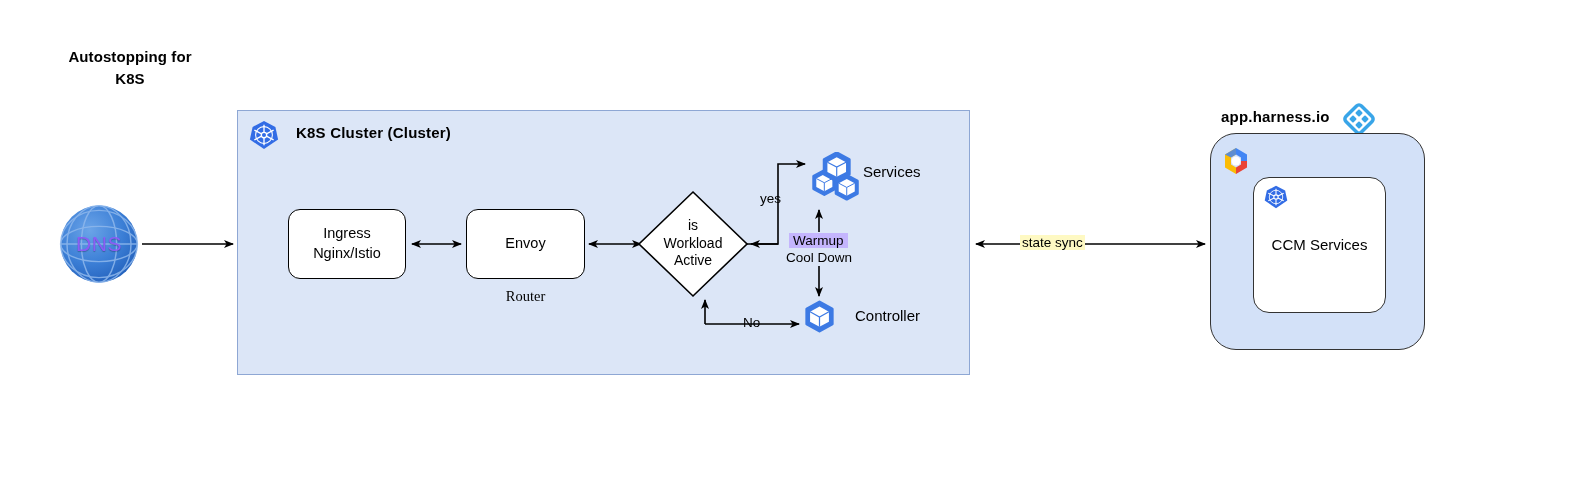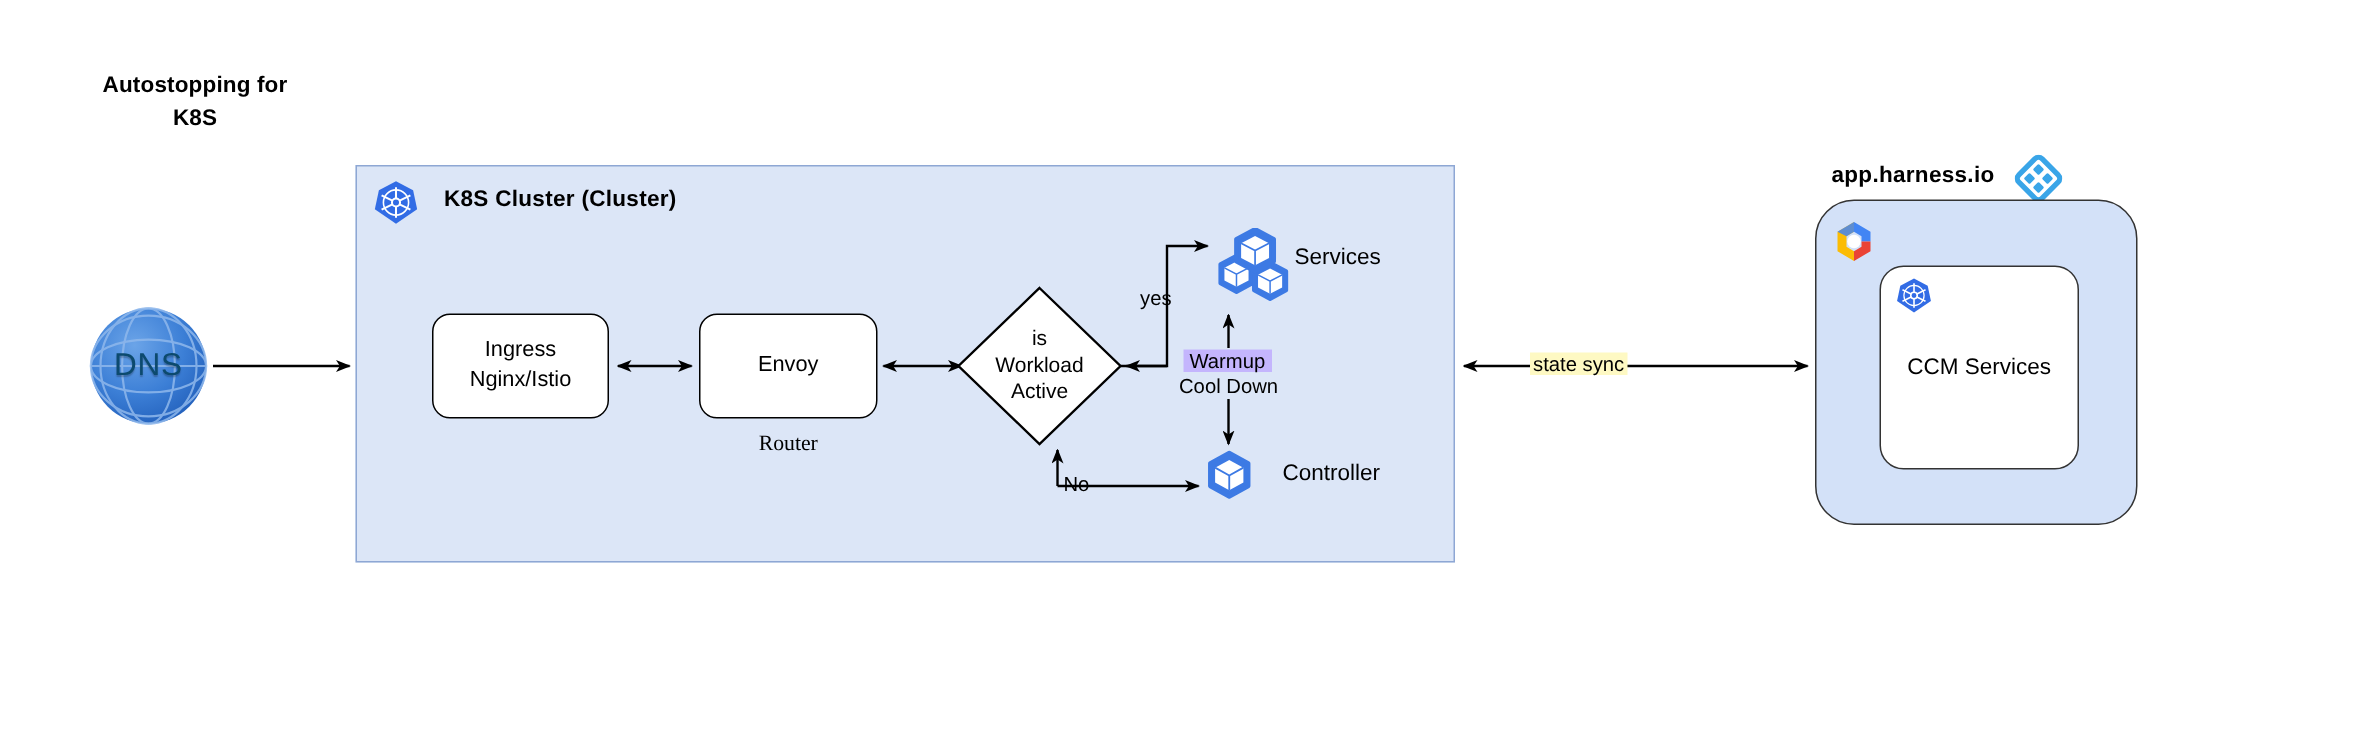--- a/index.html
+++ b/index.html
@@ -80,21 +80,21 @@
     height: 80px;
   }
   .dns-label {
     position: absolute;
     left: 0; top: 0;
     width: 80px;
     height: 80px;
     display: flex;
     align-items: center;
     justify-content: center;
-    color: #0c4a6e;
+    color: #8b5cf6;
     font-size: 21px;
     font-weight: normal;
     letter-spacing: 0.5px;
     text-shadow: 0 1px 1px rgba(0,0,0,0.25);
   }
 
   
   .proc-box {
     position: absolute;
     background: #ffffff;
@@ -147,21 +147,21 @@
   .edge-label {
     position: absolute;
     font-size: 13.5px;
     white-space: nowrap;
   }
   #label-yes {
     left: 760px;
     top: 177px;
   }
   #label-no {
-    left: 709px;
+    left: 743px;
     top: 301px;
     text-align: right;
   }
   #label-state-sync {
     left: 1020px;
     top: 221px;
     background: #fef9c3;
     padding: 0 2px;
   }
   #label-warmup {

